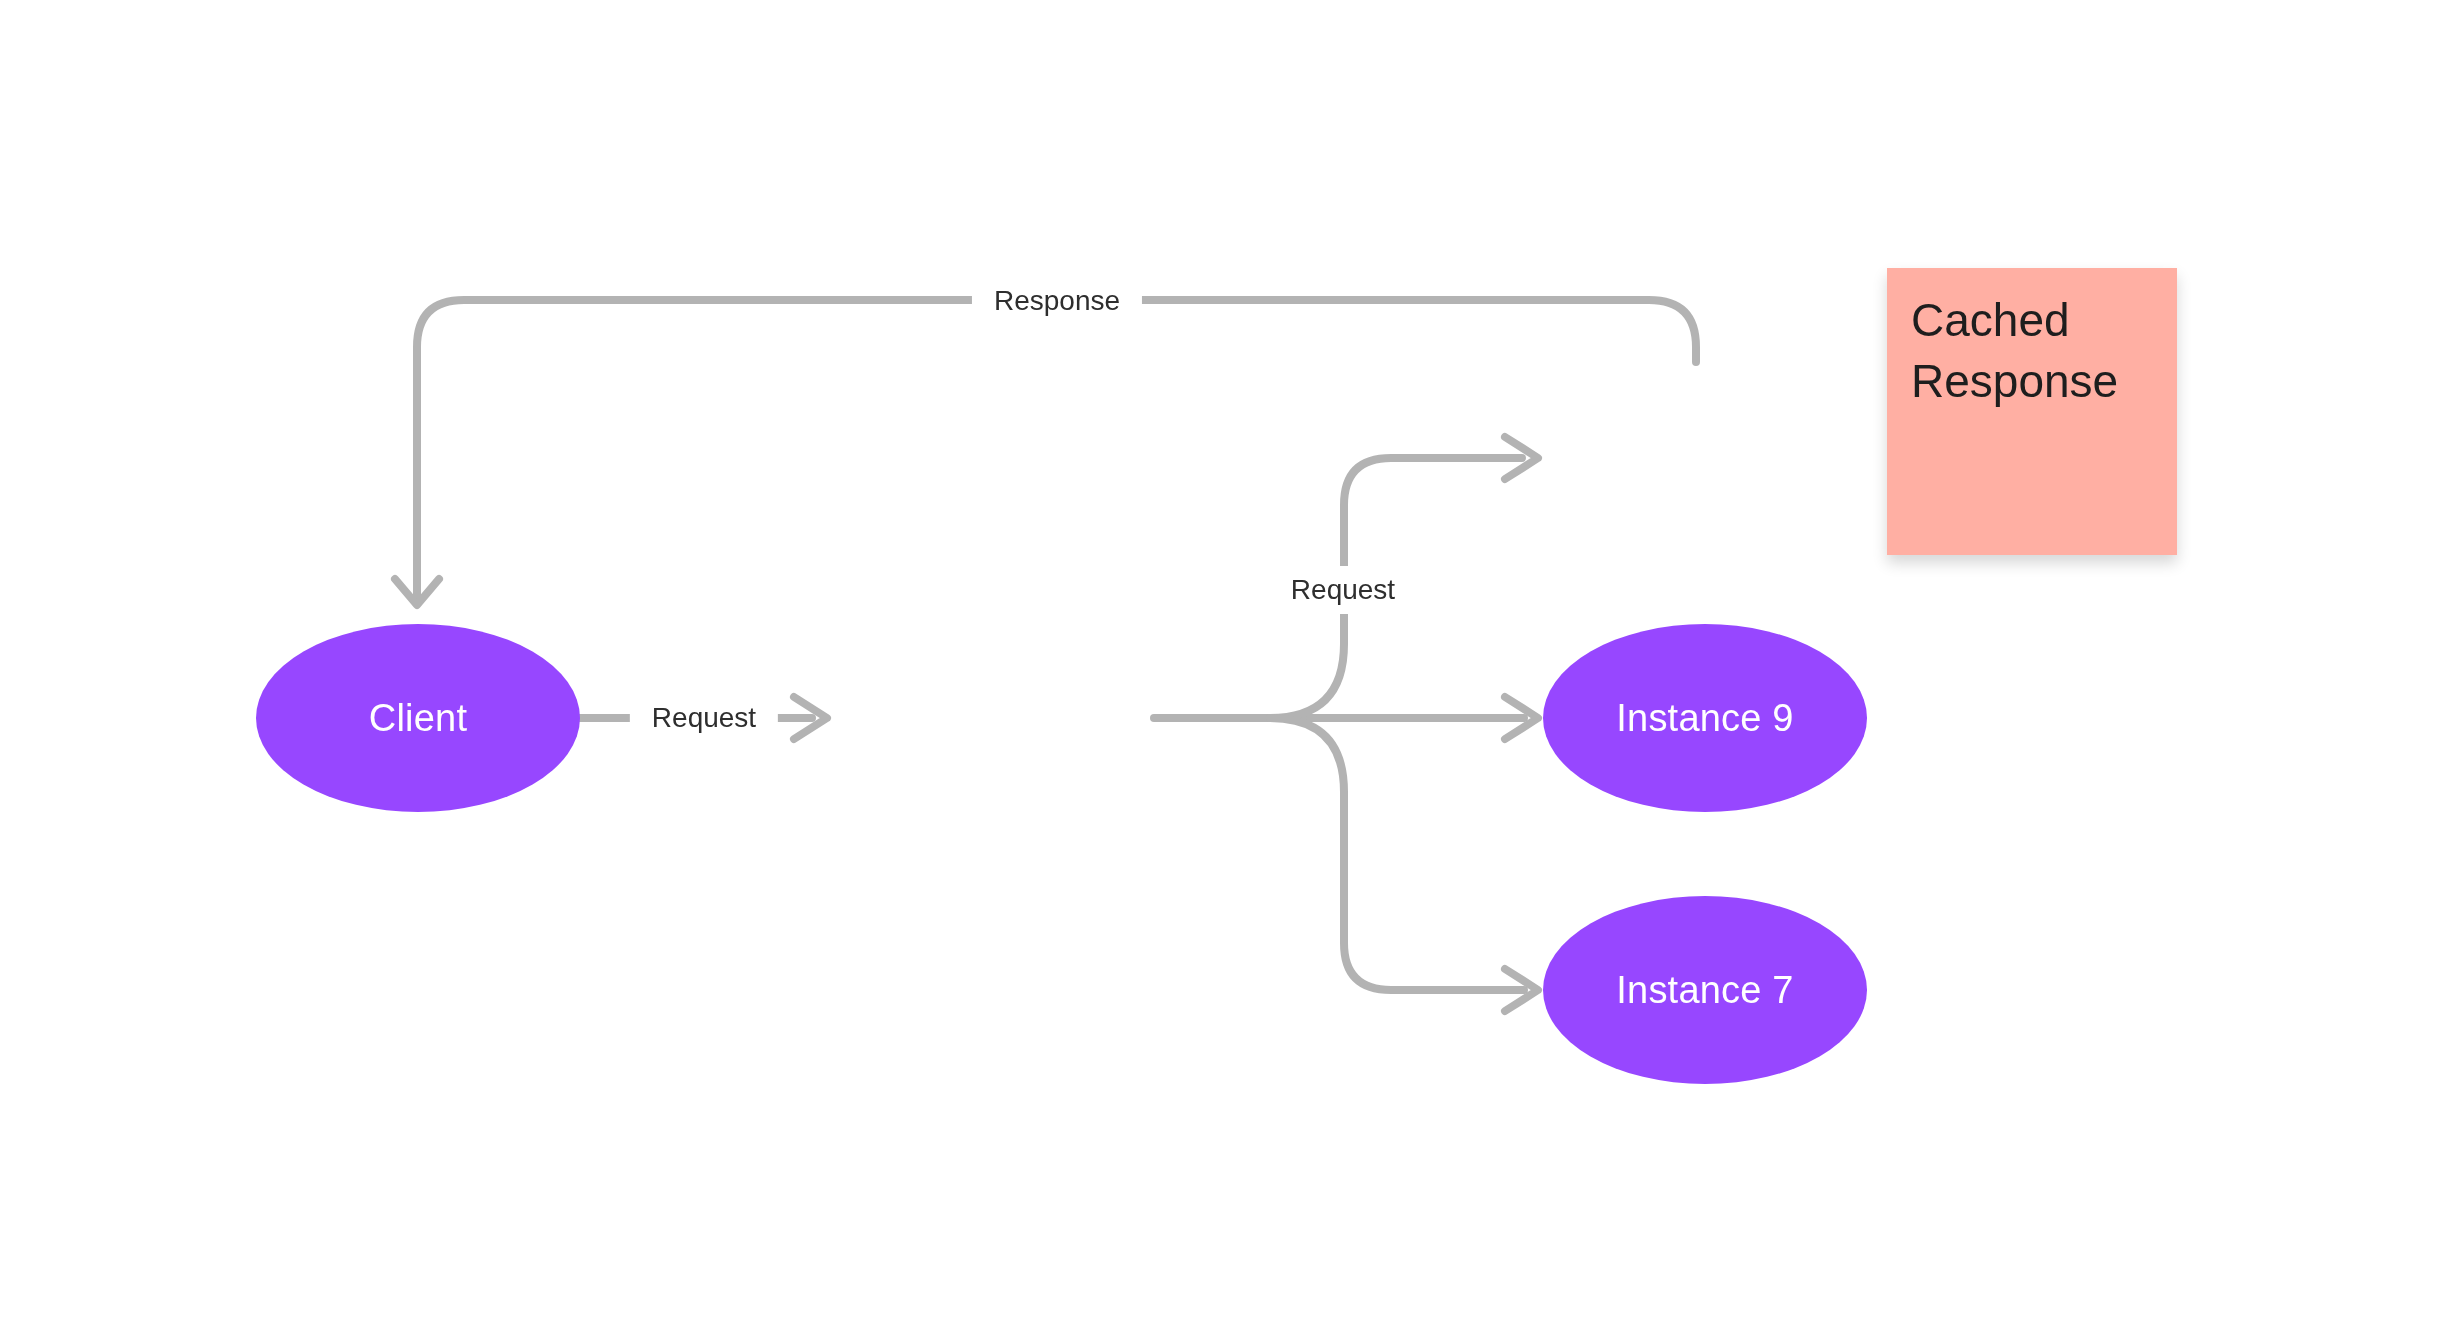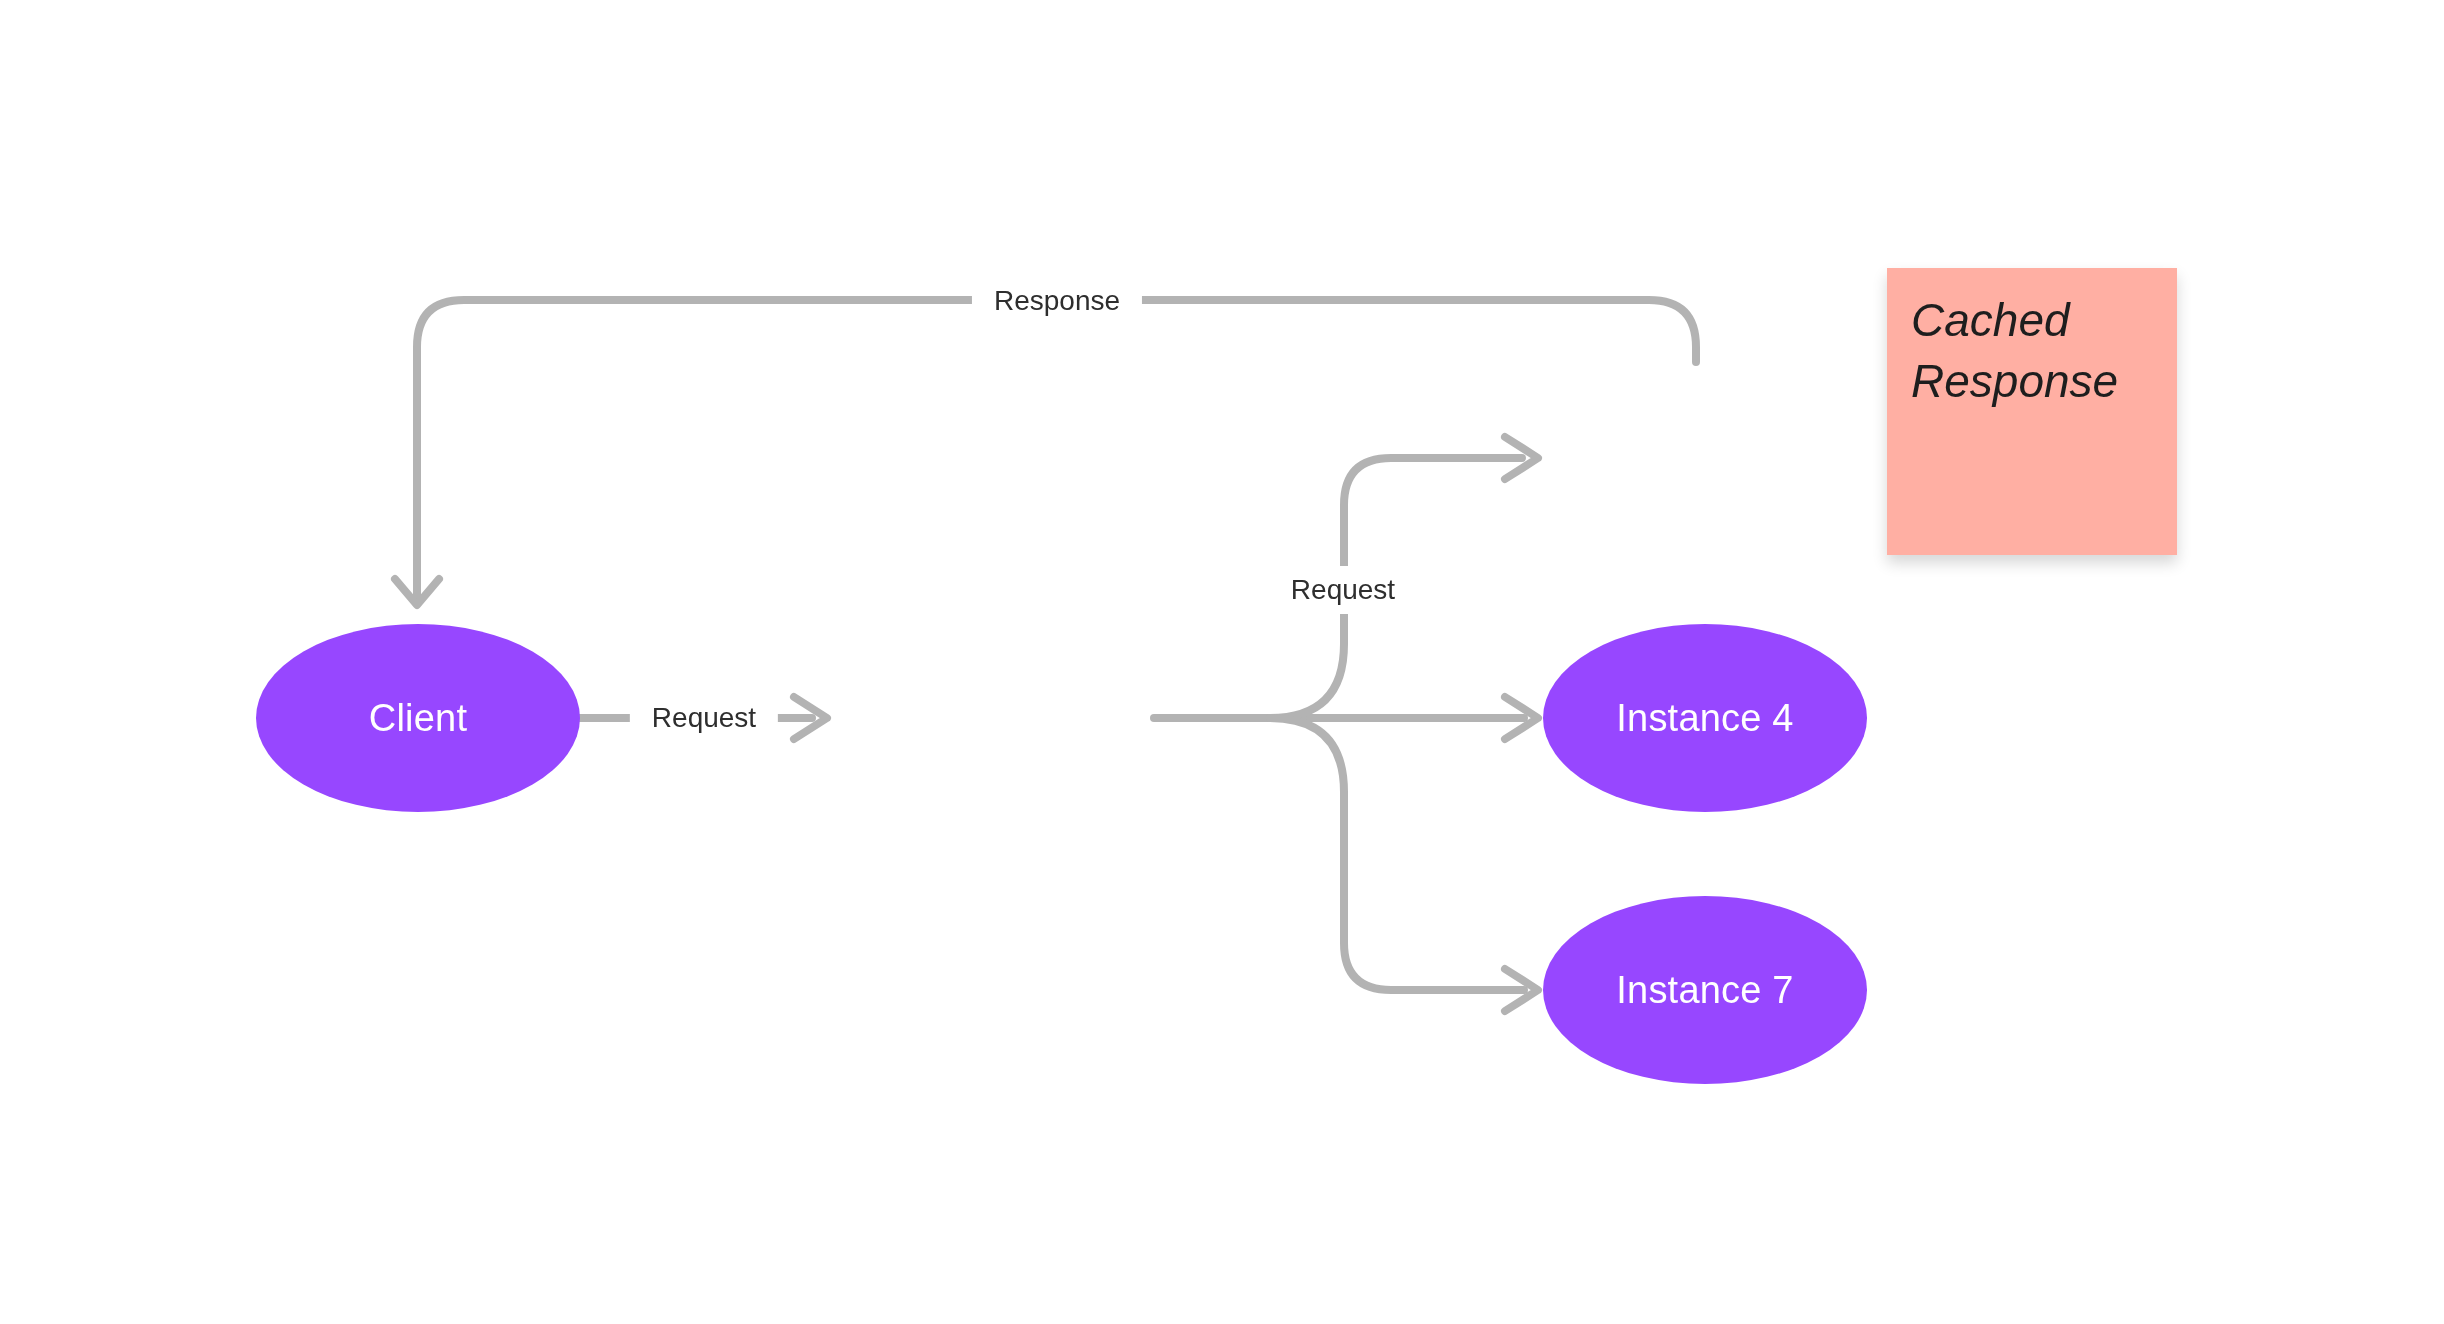--- a/index.html
+++ b/index.html
@@ -86,21 +86,20 @@
     background: var(--sticky-fill);
     box-shadow: 0 8px 14px rgba(0, 0, 0, 0.16);
     padding: 22px 24px;
     z-index: 2;
   }
   .sticky-text {
     color: var(--sticky-text);
     font-size: 46px;
     font-weight: 500;
     line-height: 1.33;
-    font-style: italic;
   }
 </style>
 </head>
 <body>
 
 <div class="canvas">
 
   <svg class="connector-layer" viewBox="0 0 2444 1324">
 
     <g>
@@ -129,21 +128,21 @@
     </g>
   </svg>
 
   <div class="node node-client">
     <span class="node-label">Client</span>
   </div>
 
 
 
   <div class="node node-instance-2">
-    <span class="node-label">Instance 4</span>
+    <span class="node-label">Instance 9</span>
   </div>
 
   <div class="node node-instance-3">
     <span class="node-label">Instance 7</span>
   </div>
 
   <div class="edge-label edge-label-request-1">Request</div>
   <div class="edge-label edge-label-request-2">Request</div>
   <div class="edge-label edge-label-response">Response</div>
 

